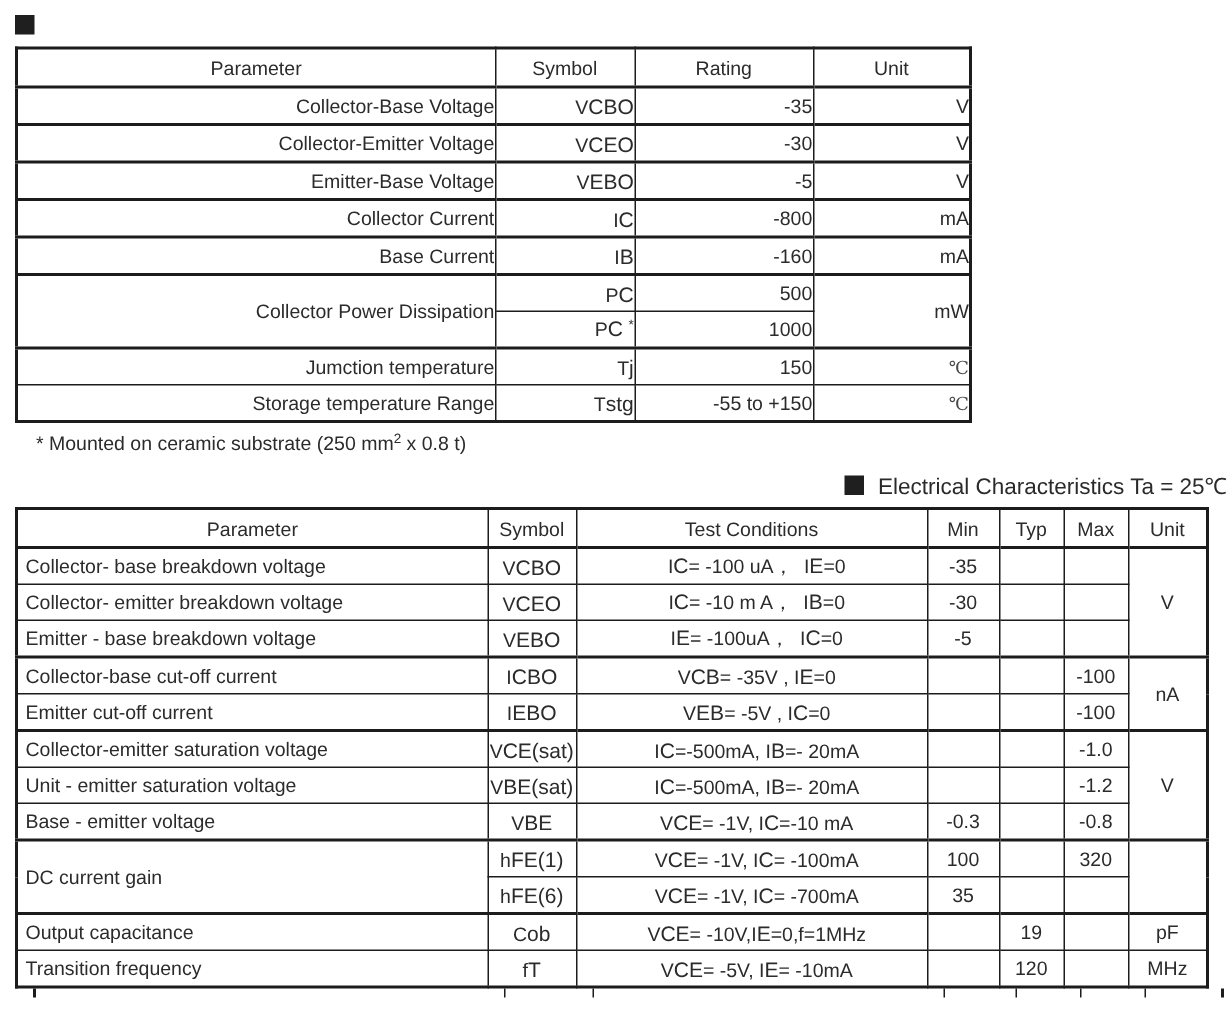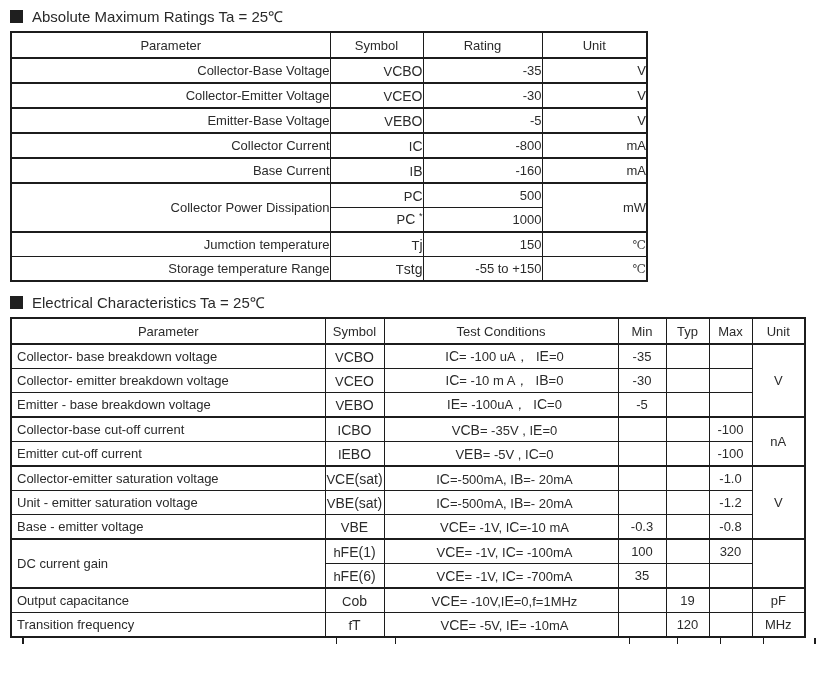--- a/index.html
+++ b/index.html
@@ -6,21 +6,21 @@
   body{
     width:818px;height:673px;overflow:hidden;
     font-family:"Liberation Sans", sans-serif;
     color:#2b2b2b;
   }
   .page{padding:7px 0 0 10px;}
   .sec-title{
     display:flex;align-items:center;gap:9px;
     font-size:15px;color:#2a2a2a;height:18px;
   }
-  .sec-title.t2{margin-top:11px;}
+  .sec-title.t2{margin-top:11px;justify-content:flex-end;}
   .bullet{width:13px;height:13px;background:#1f1f1f;flex:0 0 auto;}
   table{
     border-collapse:collapse;table-layout:fixed;
     border:2px solid #1c1c1c;
   }
   #amr{margin-top:6px;}
   #ec{margin-top:6px;}
   th,td{
     border:1px solid #1c1c1c;
     font-size:13px;font-weight:400;
@@ -42,21 +42,20 @@
   .stubs span{position:absolute;top:0;height:6px;width:1px;background:#1c1c1c;}
   .stubs .e{width:2px;}
 </style>
 </head>
 <body>
 
 <div class="page">
 
   <div class="sec-title">
     <span class="bullet"></span>
-    <span>Absolute Maximum Ratings Ta = 25℃</span>
   </div>
 
   <table id="amr">
     <colgroup>
         <col style="width:319px">
         <col style="width:93px">
         <col style="width:119px">
         <col style="width:105px">
       </colgroup>
     <thead>
@@ -116,20 +115,21 @@
       </tr>
       <tr class="thin">
         <td class="pl">Storage temperature Range</td>
         <td>T<span class="sb">stg</span></td>
         <td>-55 to +150</td>
         <td class="degc">℃</td>
       </tr>
     </tbody>
   </table>
 
+  <div class="footnote">* Mounted on ceramic substrate (250 mm<span class="sp">2</span> x 0.8 t)</div>
 
   <div class="sec-title t2">
     <span class="bullet"></span>
     <span>Electrical Characteristics Ta = 25℃</span>
   </div>
 
   <table id="ec">
     <colgroup>
         <col style="width:314px">
         <col style="width:59px">

